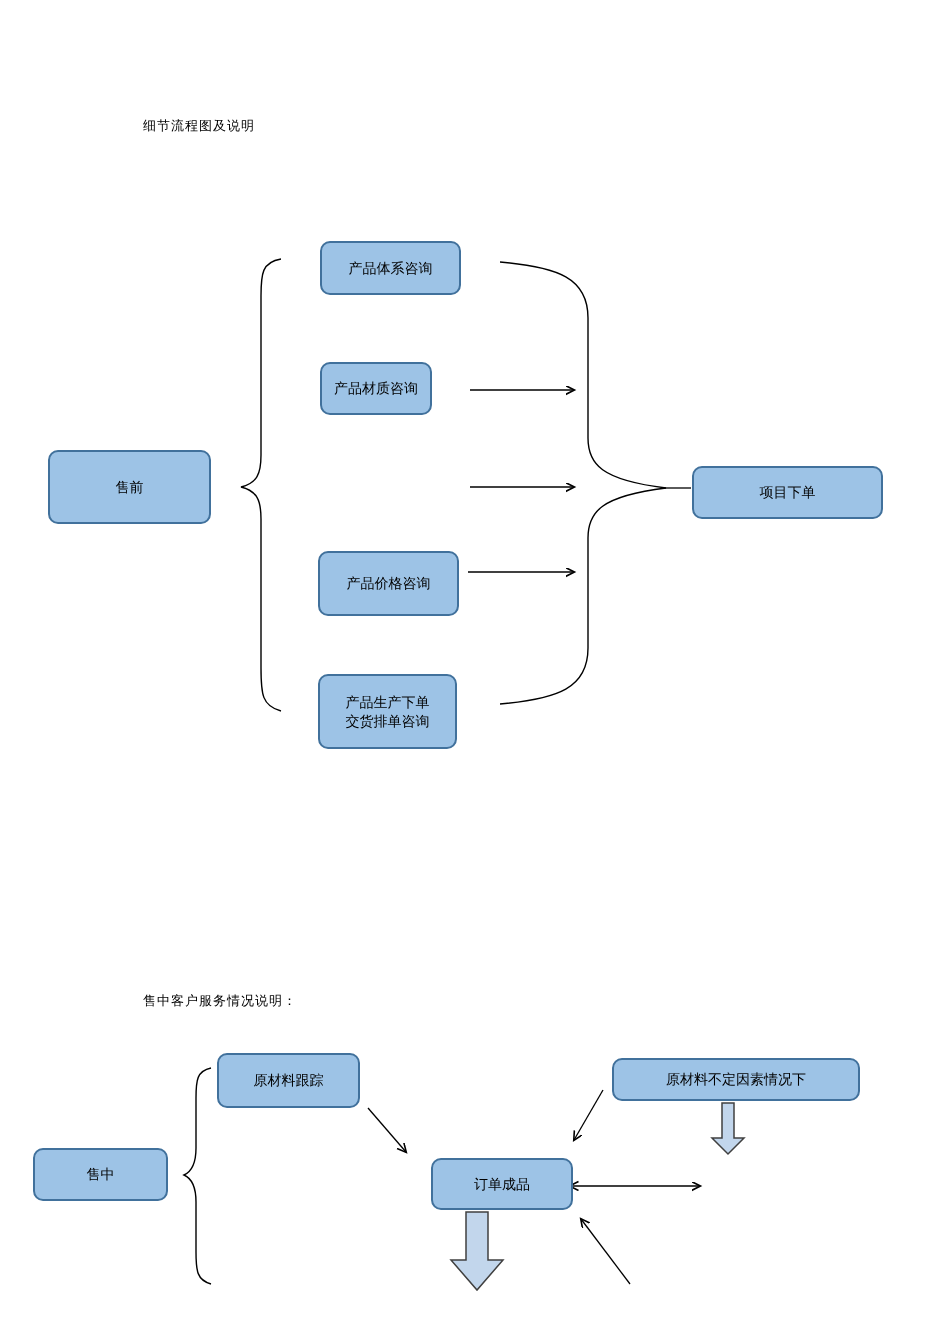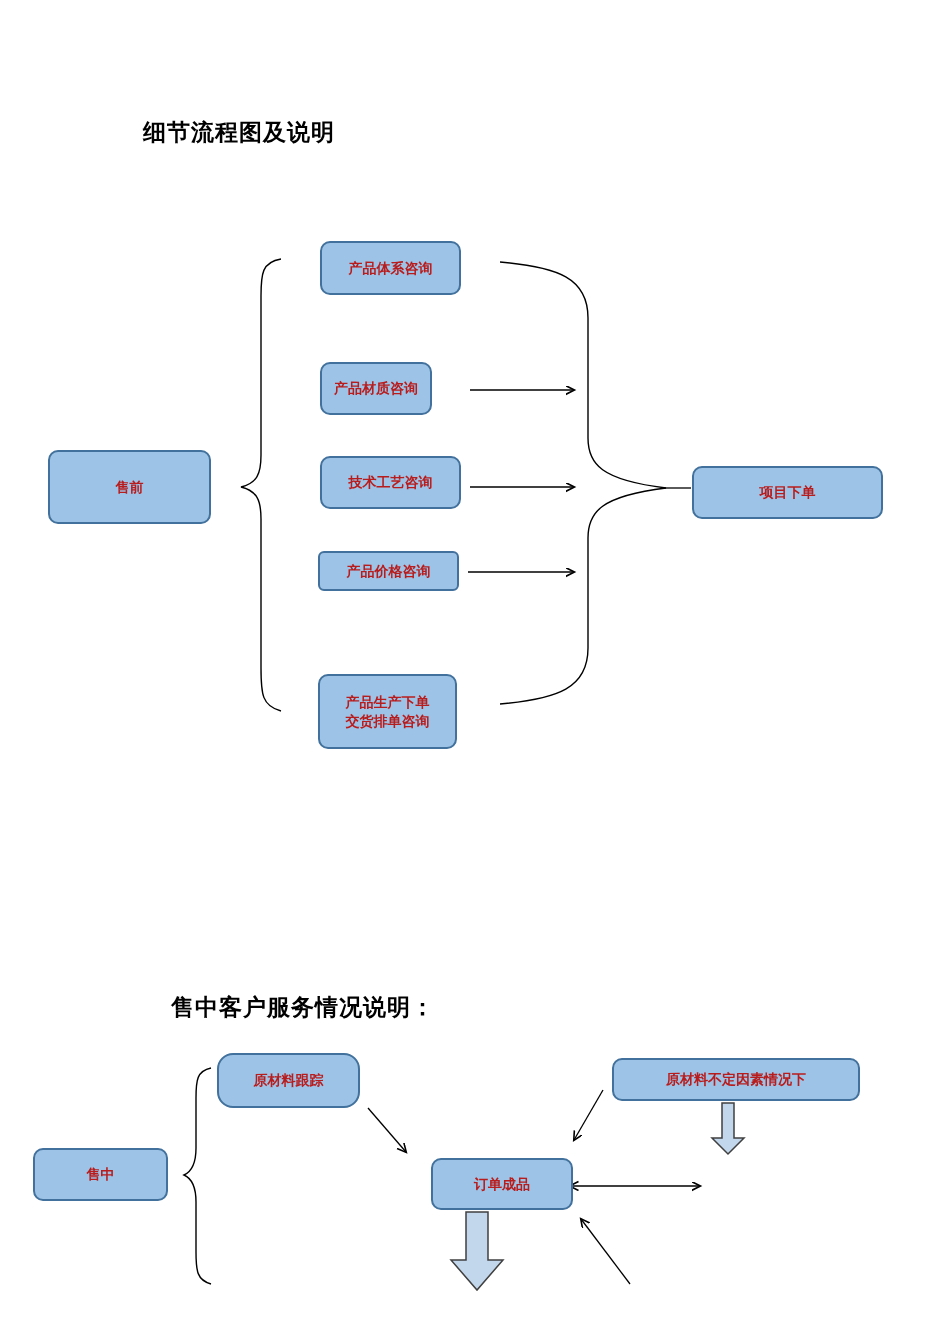--- a/index.html
+++ b/index.html
@@ -6,60 +6,60 @@
   .page{
     position:relative;
     width:950px;height:1344px;
     margin:0 auto;
     background:#ffffff;
     font-family:"Liberation Sans","DejaVu Sans",sans-serif;
     overflow:hidden;
   }
   .heading{
     position:absolute;
-    font-size:23px;
-    font-weight:bold;
+    font-size:13px;
+    font-weight:normal;
     color:#000;
     letter-spacing:1px;
     white-space:nowrap;
     text-align:right;
   }
   .flow-box{
     position:absolute;
     box-sizing:border-box;
     background:var(--box-fill,#9dc3e6);
     border:2px solid var(--box-border,#41719c);
     border-radius:10px;
     display:flex;
     align-items:center;
     justify-content:center;
     text-align:center;
     font-size:14px;
-    font-weight:bold;
-    color:#b91c1c;
+    font-weight:normal;
+    color:#000000;
     line-height:1.35;
   }
   .flow-box .lbl{white-space:pre-line;}
   svg.connectors{position:absolute;left:0;top:0;pointer-events:none;}
   svg.connectors .ln{stroke:var(--connector,#000);stroke-width:1.3;fill:none;}
   svg.connectors .brace{stroke:var(--connector,#000);stroke-width:1.4;fill:none;}
   svg.connectors .blockarrow{
     fill:var(--block-arrow-fill,#c2d6ec);
     stroke:var(--block-arrow-border,#404040);
     stroke-width:1.5;
   }
 </style>
 </head>
 <body>
 
 <div class="page">
 
   <div class="heading" style="left:143px;top:117px;">细节流程图及说明</div>
 
-  <div class="heading" style="left:143px;top:992px;margin-left:28px;">售中客户服务情况说明：</div>
+  <div class="heading" style="left:143px;top:992px;">售中客户服务情况说明：</div>
 
   <svg class="connectors" width="950" height="1344" viewBox="0 0 950 1344">
     <defs>
       <marker id="chev" markerUnits="userSpaceOnUse" markerWidth="14" markerHeight="14" refX="8.5" refY="4.5" orient="auto-start-reverse">
         <path d="M0,0 L9,4.5 L0,9" fill="none" stroke="#000" stroke-width="1.6"></path>
       </marker>
     </defs>
 
     <path class="brace" d="M 281 259 C 262 262, 261 274, 261 296 L 261 455 C 261 474, 257 483, 241 487
              C 257 491, 261 500, 261 519 L 261 668 C 261 694, 262 706, 281 711"></path>
@@ -87,39 +87,36 @@
   <div class="flow-box" style="left:48px;top:450px;width:163px;height:74px;align-items:center;">
     <span class="lbl">售前</span>
   </div>
 
   <div class="flow-box" style="left:320px;top:241px;width:141px;height:54px;">
     <span class="lbl">产品体系咨询</span>
   </div>
   <div class="flow-box" style="left:320px;top:362px;width:112px;height:53px;">
     <span class="lbl">产品材质咨询</span>
   </div>
-  <div class="flow-box" style="left:320px;top:456px;width:141px;height:53px;">
-    <span class="lbl">技术工艺咨询</span>
-  </div>
-  <div class="flow-box" style="left:318px;top:551px;width:141px;height:40px;border-radius:6px;">
+  <div class="flow-box" style="left:318px;top:551px;width:141px;height:65px;">
     <span class="lbl">产品价格咨询</span>
   </div>
   <div class="flow-box" style="left:318px;top:674px;width:139px;height:75px;">
     <span class="lbl">产品生产下单
 交货排单咨询</span>
   </div>
 
   <div class="flow-box" style="left:692px;top:466px;width:191px;height:53px;">
     <span class="lbl">项目下单</span>
   </div>
 
   <div class="flow-box" style="left:33px;top:1148px;width:135px;height:53px;">
     <span class="lbl">售中</span>
   </div>
-  <div class="flow-box" style="left:217px;top:1053px;width:143px;height:55px;border-radius:16px;">
+  <div class="flow-box" style="left:217px;top:1053px;width:143px;height:55px;">
     <span class="lbl">原材料跟踪</span>
   </div>
   <div class="flow-box" style="left:612px;top:1058px;width:248px;height:43px;">
     <span class="lbl">原材料不定因素情况下</span>
   </div>
   <div class="flow-box" style="left:407px;top:1158px;width:142px;height:52px;margin-left:24px;">
     <span class="lbl">订单成品</span>
   </div>
 
 </div>

